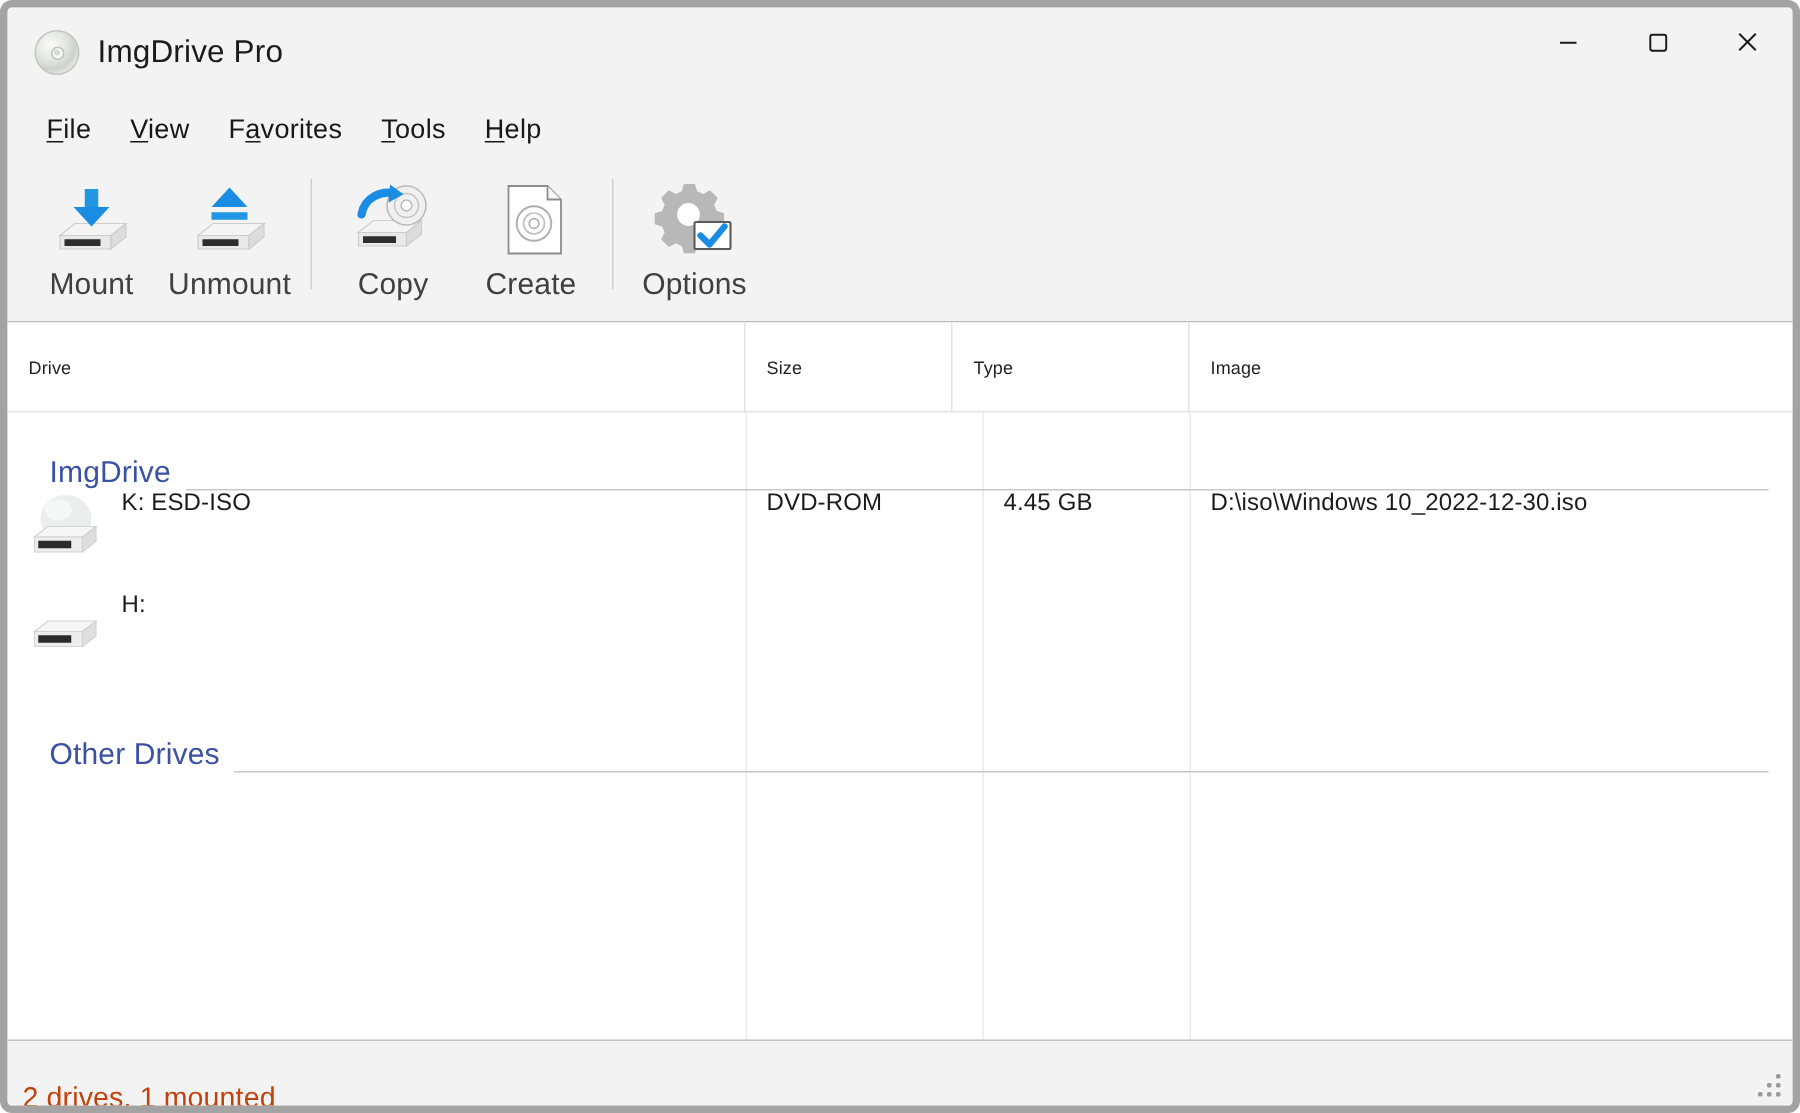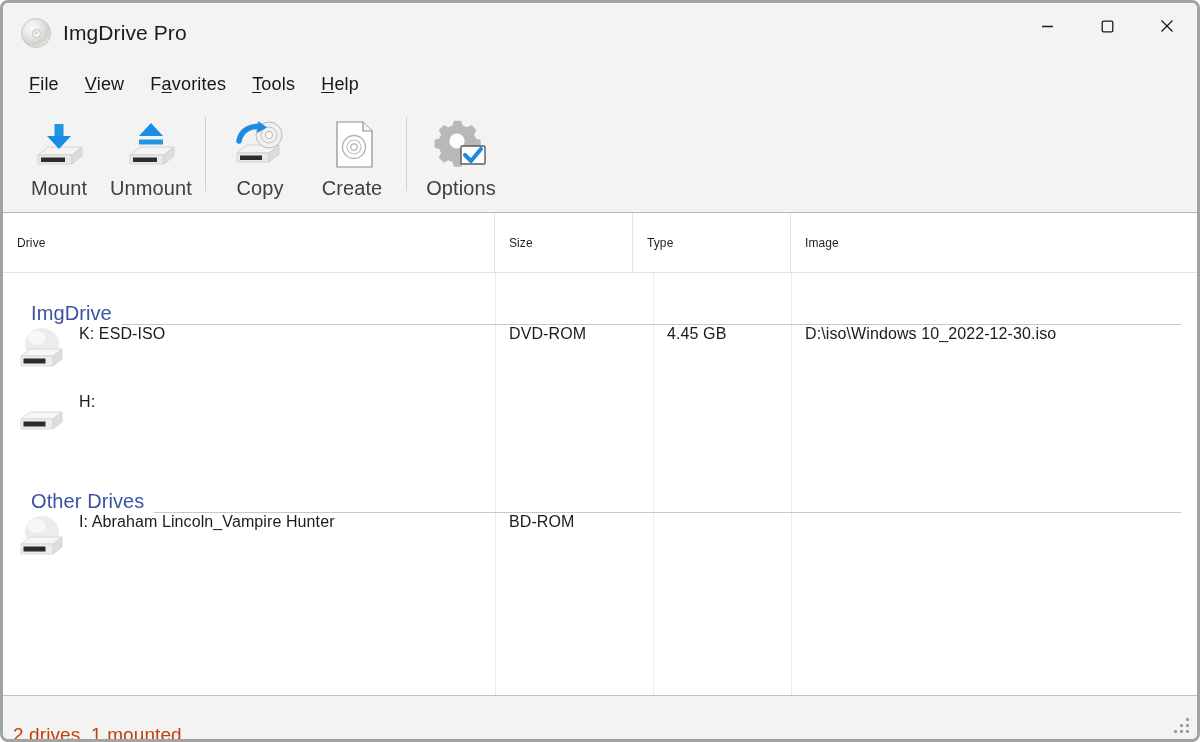--- a/index.html
+++ b/index.html
@@ -6,21 +6,21 @@
   html, body {
     width: 1200px; height: 742px;
     background: #ffffff;
     font-family: "Liberation Sans", sans-serif;
     overflow: hidden;
   }
   #app {
     position: relative;
     width: 1200px; height: 742px;
     background: #f3f3f3;
-    border: 3px solid #a3a3a3;
+    border: 5px solid #a3a3a3;
     border-radius: 8px;
     overflow: hidden;
     display: flex; flex-direction: column;
   }
 
   
   .titlebar {
     height: 60px; flex: 0 0 60px;
     background: #f3f3f3;
     display: flex; align-items: center;
@@ -330,38 +330,20 @@
         <div class="cell c-type"></div>
         <div class="cell c-size"></div>
         <div class="cell c-image"></div>
       </div>
 
       <div class="group-row">
         <div class="group-label">Other Drives</div>
         <div class="group-line"></div>
       </div>
 
-      <div class="row">
-        <div class="cell drive-cell c-drive">
-          <div class="row-icon">
-            <svg width="50" height="48" viewBox="0 0 50 48">
-              <ellipse cx="25" cy="19" rx="17" ry="16" fill="#e9ecea" opacity="0.92"></ellipse>
-              <ellipse cx="20" cy="13" rx="9" ry="7" fill="#f7f9f8" opacity="0.85"></ellipse>
-              <polygon points="4,31 13,24 45,24 36,31" fill="#f6f6f6" stroke="#d3d3d3" stroke-width="0.8"></polygon>
-              <polygon points="4,31 36,31 36,41 4,41" fill="#ededed" stroke="#d3d3d3" stroke-width="0.8"></polygon>
-              <polygon points="36,31 45,24 45,34 36,41" fill="#dedede" stroke="#d3d3d3" stroke-width="0.8"></polygon>
-              <rect x="6.5" y="33.5" width="22" height="5" fill="#2b2b2b"></rect>
-            </svg>
-          </div>
-          <span>I: Abraham Lincoln_Vampire Hunter</span>
-        </div>
-        <div class="cell c-type">BD-ROM</div>
-        <div class="cell c-size"></div>
-        <div class="cell c-image"></div>
-      </div>
 
     </div>
   </div>
 
   <div class="statusbar">
     <div class="status-text">2 drives, 1 mounted</div>
     <div class="grip">
       <i style="left:12px; top:0px"></i>
       <i style="left:6px;  top:6px"></i>
         <i style="left:12px; top:6px"></i>

